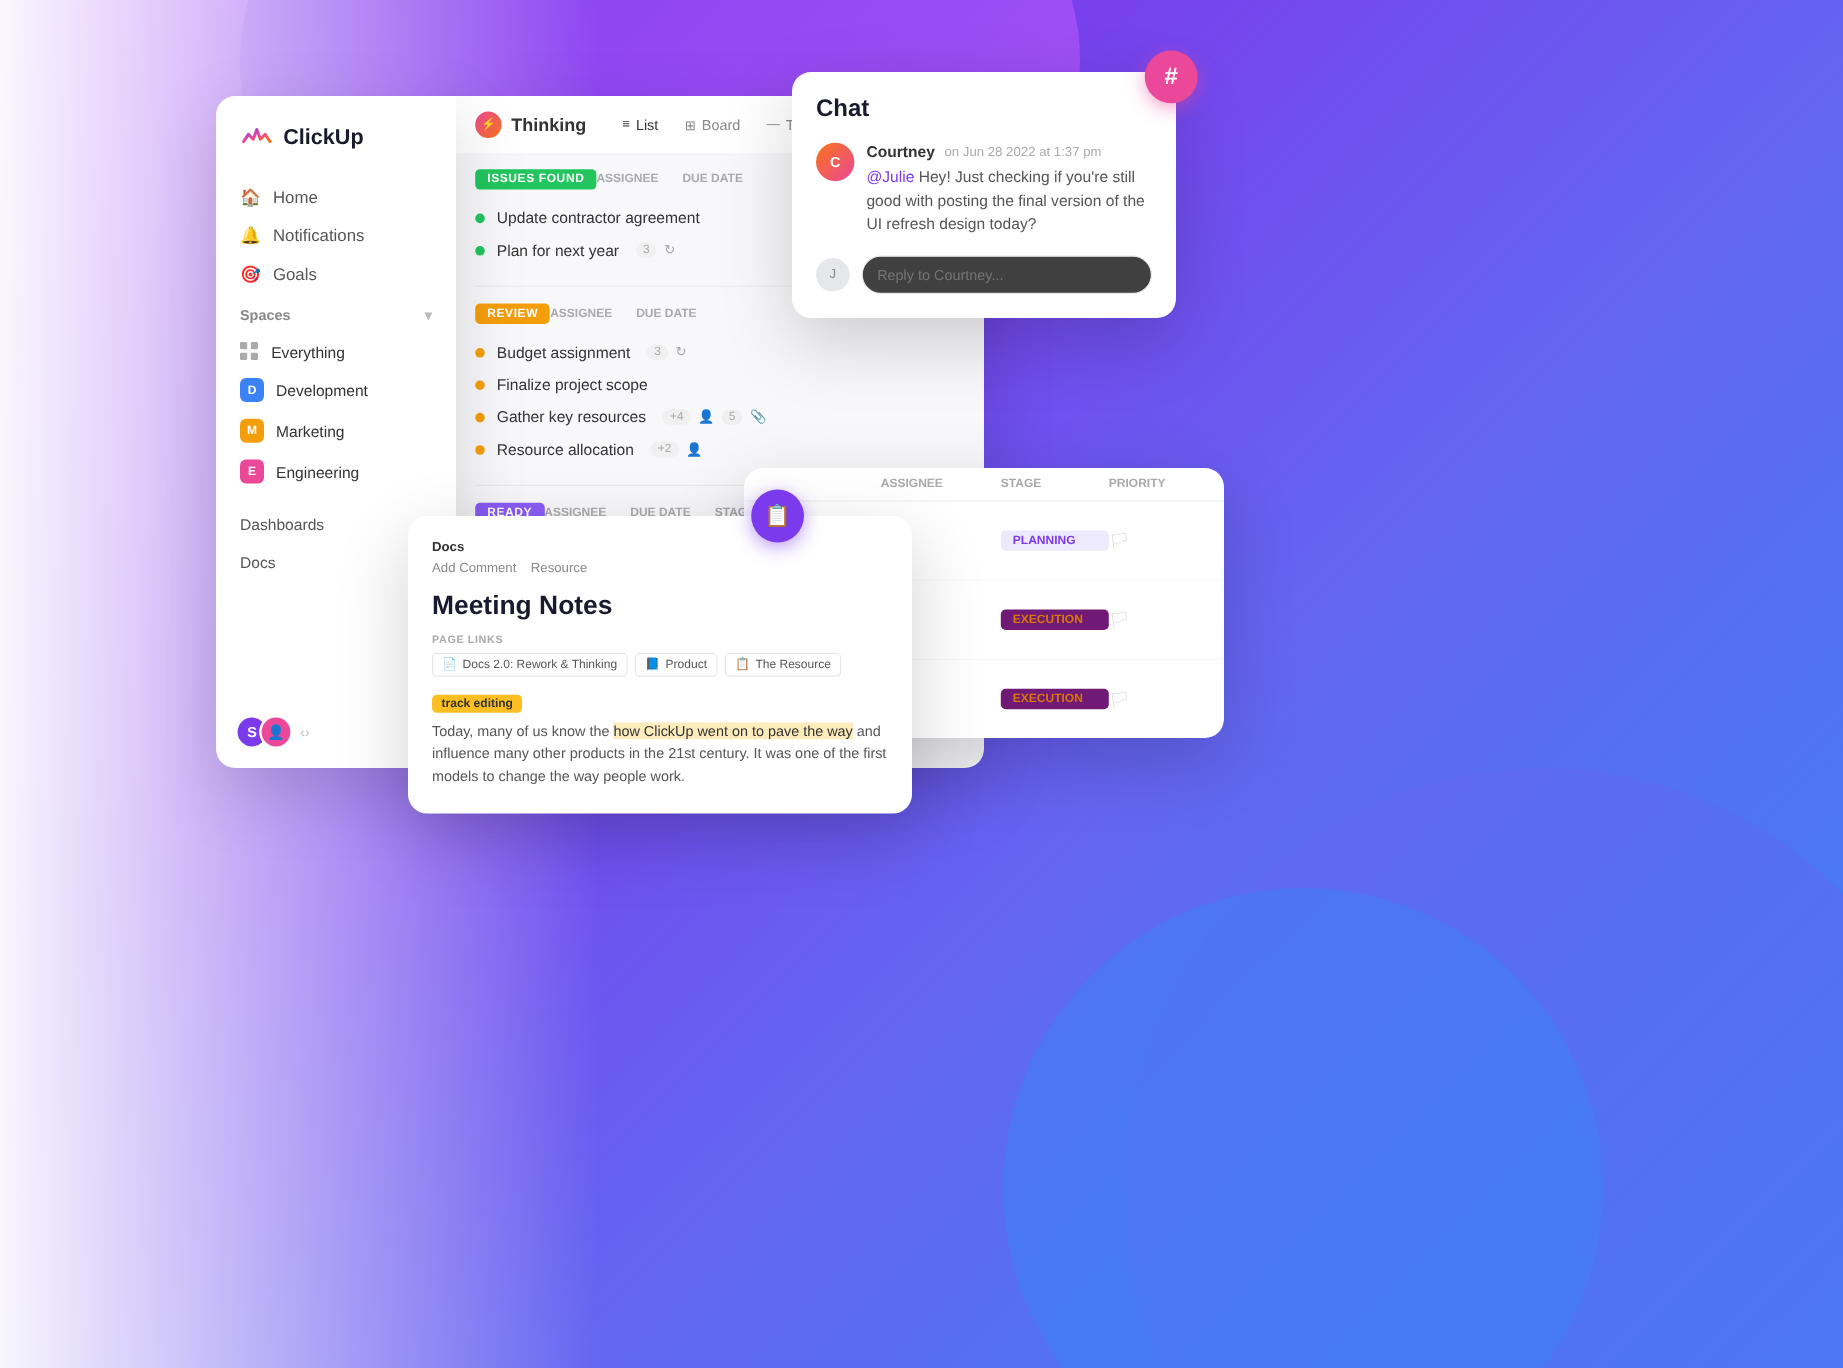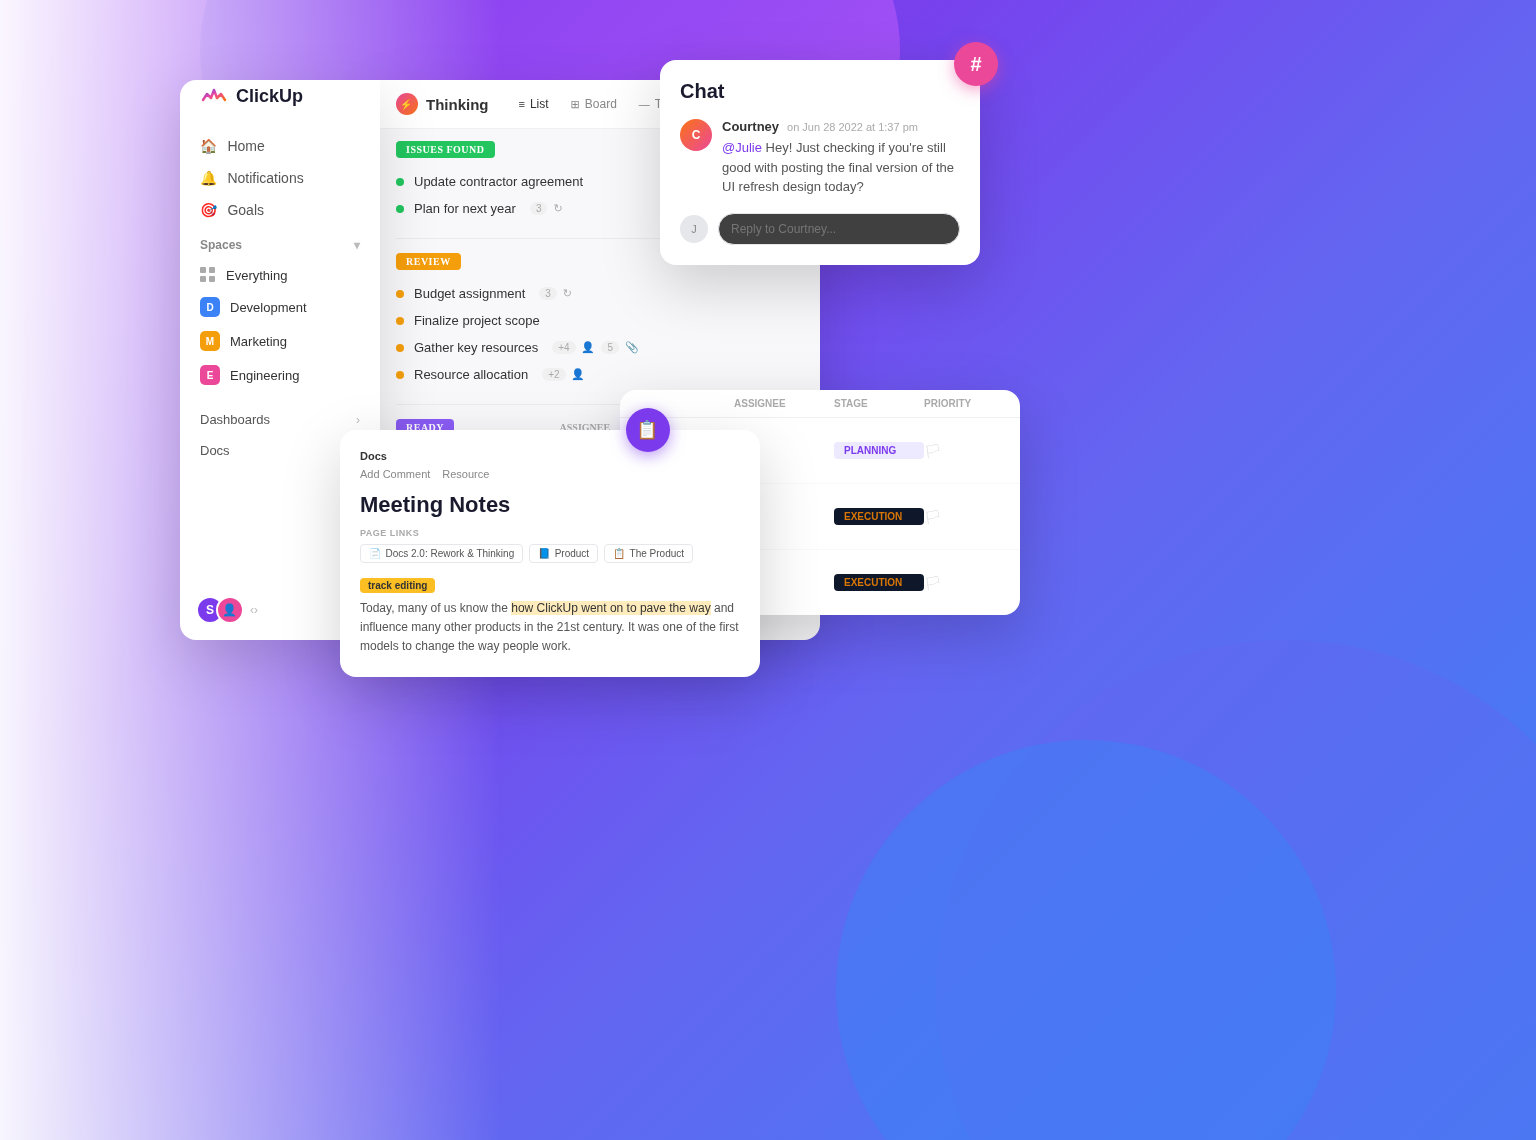--- a/index.html
+++ b/index.html
@@ -57,21 +57,21 @@
       left: 180px;
       display: flex;
       gap: 0;
     }
 
     
     .sidebar {
       width: 200px;
       background: #ffffff;
       border-radius: 16px 0 0 16px;
-      padding: 2px 0;
+      padding: 20px 0;
       box-shadow: 0 20px 60px rgba(0,0,0,0.15);
       min-height: 560px;
       position: relative;
     }
 
     .sidebar-logo {
       display: flex;
       align-items: center;
       gap: 8px;
       padding: 0 20px 20px 20px;
@@ -223,23 +223,21 @@
 
     .panel-content {
       padding: 12px 16px;
       overflow-y: auto;
       height: 500px;
     }
 
     .section-header {
       display: flex;
       align-items: center;
-      justify-content: space-between;
       margin-bottom: 10px;
-      font-family: Liberation Serif, serif;
     }
     .section-badge {
       padding: 3px 10px;
       border-radius: 4px;
       font-size: 10px;
       font-weight: 700;
       text-transform: uppercase;
       letter-spacing: 0.5px;
     }
     .badge-issues { background: #22c55e; color: white; }
@@ -444,21 +442,21 @@
       font-size: 14px;
     }
     .stage-badge {
       padding: 3px 10px;
       border-radius: 4px;
       font-size: 10px;
       font-weight: 600;
       text-transform: uppercase;
     }
     .stage-planning { background: #ede9fe; color: #7c3aed; }
-    .stage-execution { background: #0f172a; color: #d97706; }
+    .stage-execution { background: #701a75; color: #d97706; }
     .priority-icon {
       color: #ddd;
       font-size: 14px;
     }
 
     
     .doc-panel {
       position: absolute;
       top: 430px;
       left: 340px;
@@ -827,20 +825,20 @@
     <span class="doc-link-chip">
       <span class="link-icon">📄</span>
       <span>Docs 2.0: Rework &amp; Thinking</span>
     </span>
     <span class="doc-link-chip">
       <span class="link-icon">📘</span>
       <span>Product</span>
     </span>
     <span class="doc-link-chip">
       <span class="link-icon">📋</span>
-      <span>The Product</span>
+      <span>The Resource</span>
     </span>
   </div>
   <div class="highlight-bar">track editing</div>
   <div class="doc-body">
     Today, many of us know the <mark>how ClickUp went on to pave the way</mark> and influence many other products in the 21st century. It was one of the first models to change the way people work.
   </div>
 </div>
 
 </body></html>

